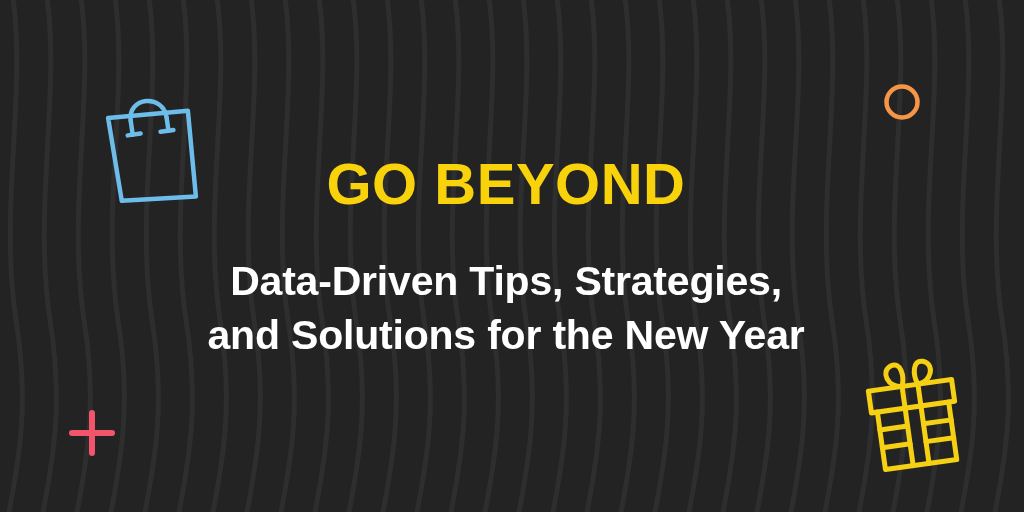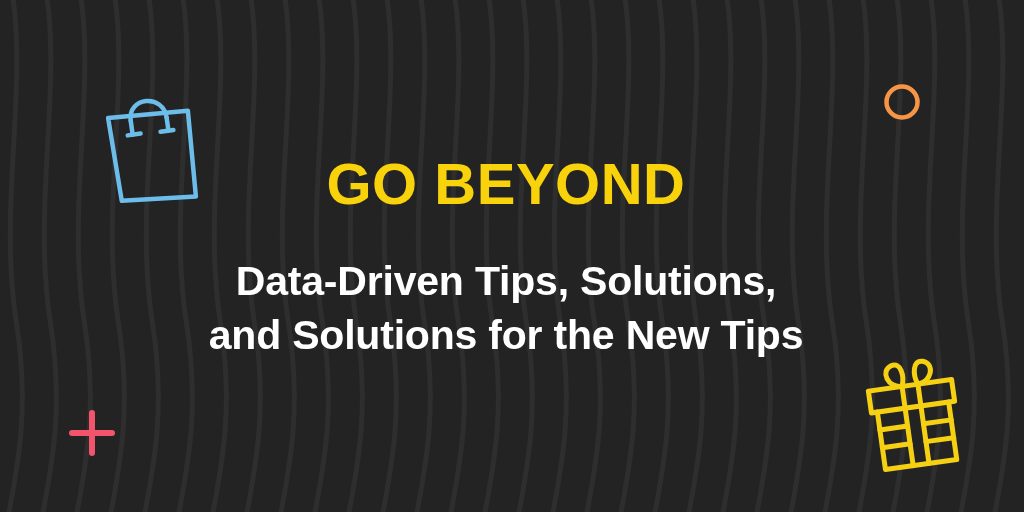--- a/index.html
+++ b/index.html
@@ -174,18 +174,18 @@
       <line x1="10" y1="30" x2="50" y2="30"></line>
       <line x1="30" y1="10" x2="30" y2="50"></line>
     </g>
   </svg>
 
   <div id="text-block">
     <h1 id="headline">
       <span class="hl-line">GO BEYOND</span>
     </h1>
     <p id="subtitle">
-      <span class="sub-line">Data-Driven Tips, Solutions,</span>
-      <span class="sub-line">and Solutions for the New Tips</span>
+      <span class="sub-line">Data-Driven Tips, Strategies,</span>
+      <span class="sub-line">and Solutions for the New Year</span>
     </p>
   </div>
 
 </div>
 
 </body></html>

